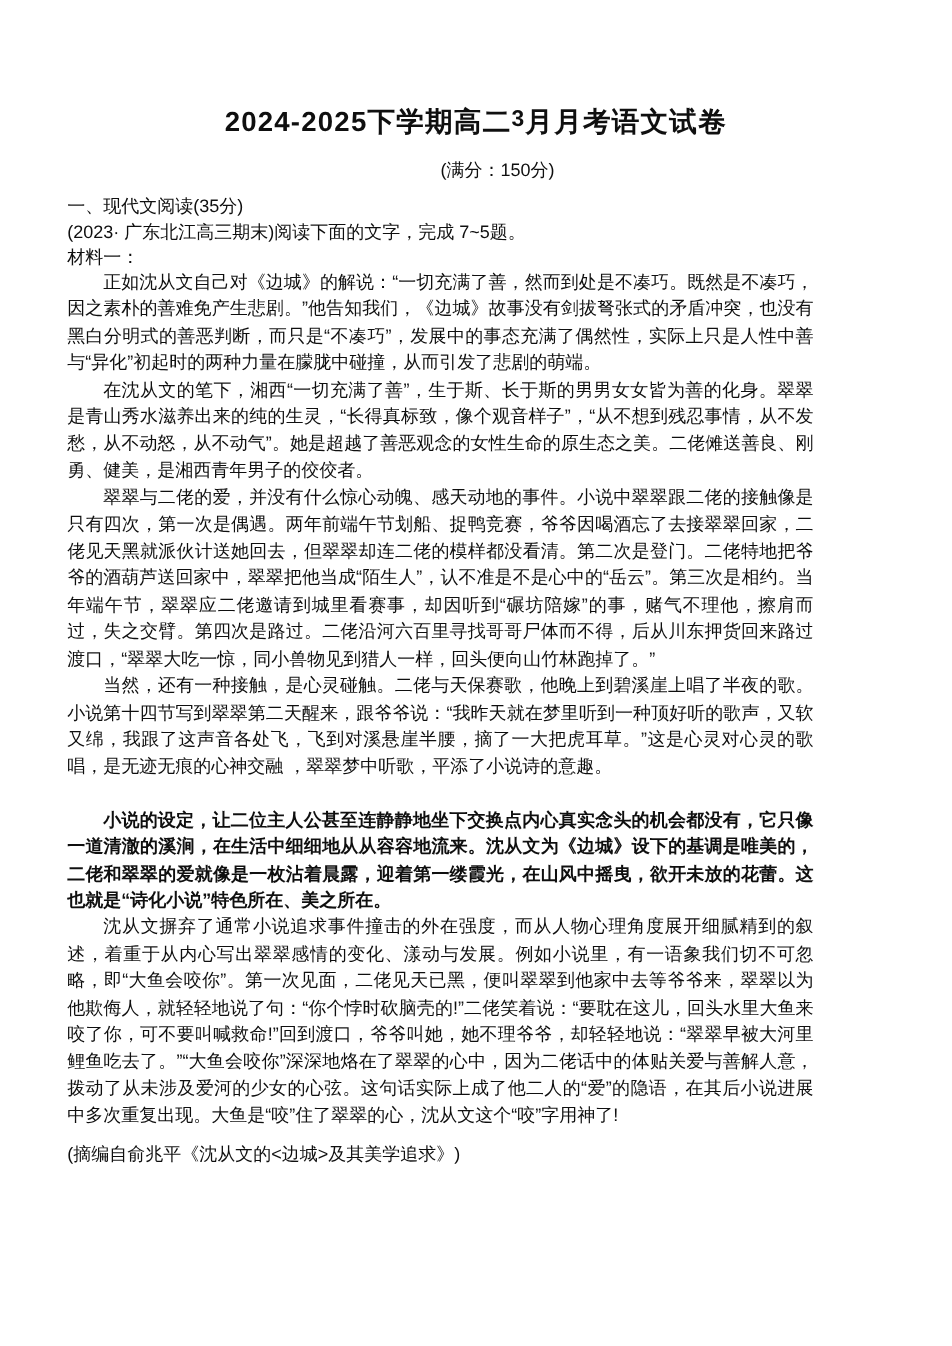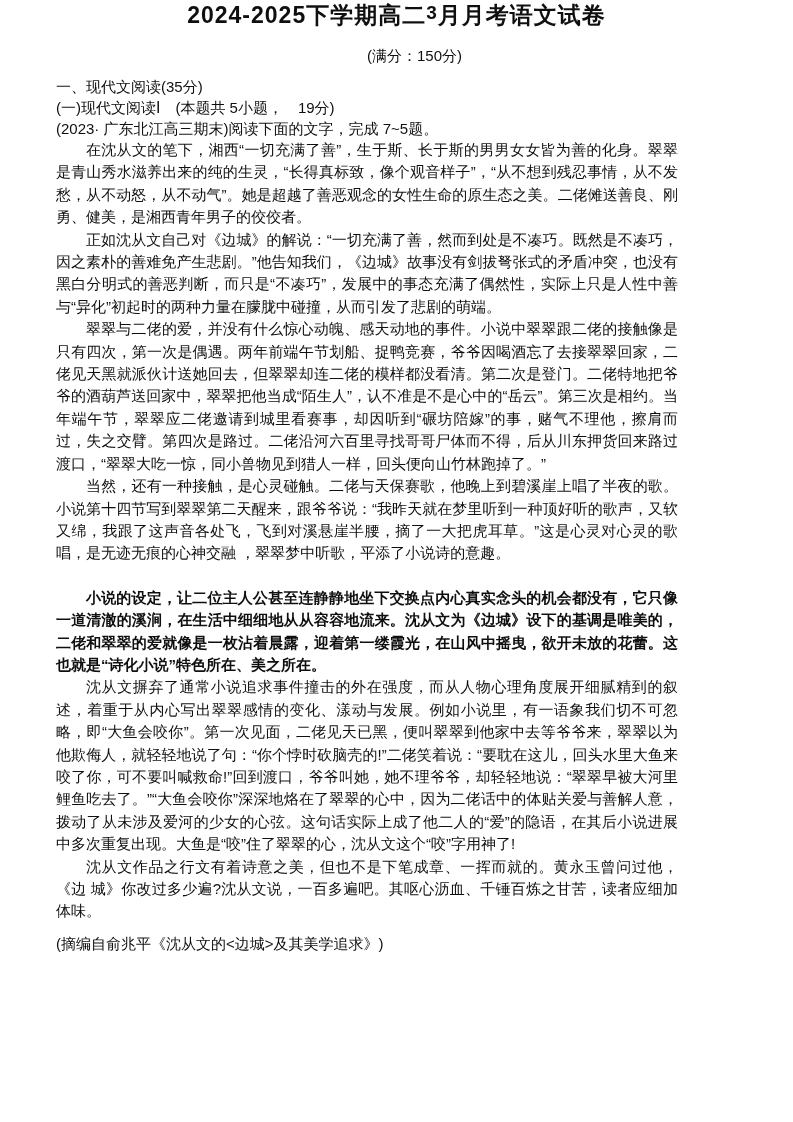--- a/index.html
+++ b/index.html
@@ -11,20 +11,21 @@
     position: relative;
     width: 793px;
     height: 1122px;
     background: #ffffff;
     color: #0f0f0f;
     font-family: "Liberation Sans", "DejaVu Sans", sans-serif;
     overflow: hidden;
   }
   .title {
     margin: 0;
+    padding-top: 86px;
     text-align: center;
     font-size: 23px;
     font-weight: bold;
     letter-spacing: 1px;
   }
   .title .sup {
     font-size: 19px;
     position: relative;
     top: -4px;
     font-weight: bold;
@@ -70,28 +71,27 @@
 </head>
 <body>
 
 <div class="page">
   <h1 class="title"><span>2024-2025下学期高二</span><span class="sup">3</span><span>月月考语文试卷</span></h1>
 
   <div class="score">(满分：150分)</div>
 
   <div class="content">
     <p class="hline">一、现代文阅读(35分)</p>
-    <p class="hline">(一)现代文阅读Ⅰ　(本题共 5小题，　19分)</p>
     <p class="hline">(2023· 广东北江高三期末)阅读下面的文字，完成 7~5题。</p>
+    <p class="hline">材料一：</p>
 
     <div class="paras" id="paragraphs">
+        <p class="para">正如沈从文自己对《边城》的解说：“一切充满了善，然而到处是不凑巧。既然是不凑巧，因之素朴的善难免产生悲剧。”他告知我们，《边城》故事没有剑拔弩张式的矛盾冲突，也没有黑白分明式的善恶判断，而只是“不凑巧”，发展中的事态充满了偶然性，实际上只是人性中善与“异化”初起时的两种力量在朦胧中碰撞，从而引发了悲剧的萌端。</p>
         <p class="para">在沈从文的笔下，湘西“一切充满了善”，生于斯、长于斯的男男女女皆为善的化身。翠翠是青山秀水滋养出来的纯的生灵，“长得真标致，像个观音样子”，“从不想到残忍事情，从不发愁，从不动怒，从不动气”。她是超越了善恶观念的女性生命的原生态之美。二佬傩送善良、刚勇、健美，是湘西青年男子的佼佼者。</p>
-        <p class="para">正如沈从文自己对《边城》的解说：“一切充满了善，然而到处是不凑巧。既然是不凑巧，因之素朴的善难免产生悲剧。”他告知我们，《边城》故事没有剑拔弩张式的矛盾冲突，也没有黑白分明式的善恶判断，而只是“不凑巧”，发展中的事态充满了偶然性，实际上只是人性中善与“异化”初起时的两种力量在朦胧中碰撞，从而引发了悲剧的萌端。</p>
         <p class="para">翠翠与二佬的爱，并没有什么惊心动魄、感天动地的事件。小说中翠翠跟二佬的接触像是只有四次，第一次是偶遇。两年前端午节划船、捉鸭竞赛，爷爷因喝酒忘了去接翠翠回家，二佬见天黑就派伙计送她回去，但翠翠却连二佬的模样都没看清。第二次是登门。二佬特地把爷爷的酒葫芦送回家中，翠翠把他当成“陌生人”，认不准是不是心中的“岳云”。第三次是相约。当年端午节，翠翠应二佬邀请到城里看赛事，却因听到“碾坊陪嫁”的事，赌气不理他，擦肩而过，失之交臂。第四次是路过。二佬沿河六百里寻找哥哥尸体而不得，后从川东押货回来路过渡口，“翠翠大吃一惊，同小兽物见到猎人一样，回头便向山竹林跑掉了。”</p>
         <p class="para">当然，还有一种接触，是心灵碰触。二佬与天保赛歌，他晚上到碧溪崖上唱了半夜的歌。小说第十四节写到翠翠第二天醒来，跟爷爷说：“我昨天就在梦里听到一种顶好听的歌声，又软又绵，我跟了这声音各处飞，飞到对溪悬崖半腰，摘了一大把虎耳草。”这是心灵对心灵的歌唱，是无迹无痕的心神交融 ，翠翠梦中听歌，平添了小说诗的意趣。</p>
         <p class="para gap-before">小说的设定，让二位主人公甚至连静静地坐下交换点内心真实念头的机会都没有，它只像一道清澈的溪涧，在生活中细细地从从容容地流来。沈从文为《边城》设下的基调是唯美的，二佬和翠翠的爱就像是一枚沾着晨露，迎着第一缕霞光，在山风中摇曳，欲开未放的花蕾。这也就是“诗化小说”特色所在、美之所在。</p>
         <p class="para">沈从文摒弃了通常小说追求事件撞击的外在强度，而从人物心理角度展开细腻精到的叙述，着重于从内心写出翠翠感情的变化、漾动与发展。例如小说里，有一语象我们切不可忽略，即“大鱼会咬你”。第一次见面，二佬见天已黑，便叫翠翠到他家中去等爷爷来，翠翠以为他欺侮人，就轻轻地说了句：“你个悖时砍脑壳的!”二佬笑着说：“要耽在这儿，回头水里大鱼来咬了你，可不要叫喊救命!”回到渡口，爷爷叫她，她不理爷爷，却轻轻地说：“翠翠早被大河里鲤鱼吃去了。”“大鱼会咬你”深深地烙在了翠翠的心中，因为二佬话中的体贴关爱与善解人意，拨动了从未涉及爱河的少女的心弦。这句话实际上成了他二人的“爱”的隐语，在其后小说进展中多次重复出现。大鱼是“咬”住了翠翠的心，沈从文这个“咬”字用神了!</p>
-        <p class="para">沈从文作品之行文有着诗意之美，但也不是下笔成章、一挥而就的。黄永玉曾问过他，《边 城》你改过多少遍?沈从文说，一百多遍吧。其呕心沥血、千锤百炼之甘苦，读者应细加体味。</p>
       </div>
 
     <div class="attribution">(摘编自俞兆平《沈从文的&lt;边城&gt;及其美学追求》)</div>
   </div>
 </div>
 
 </body></html>

